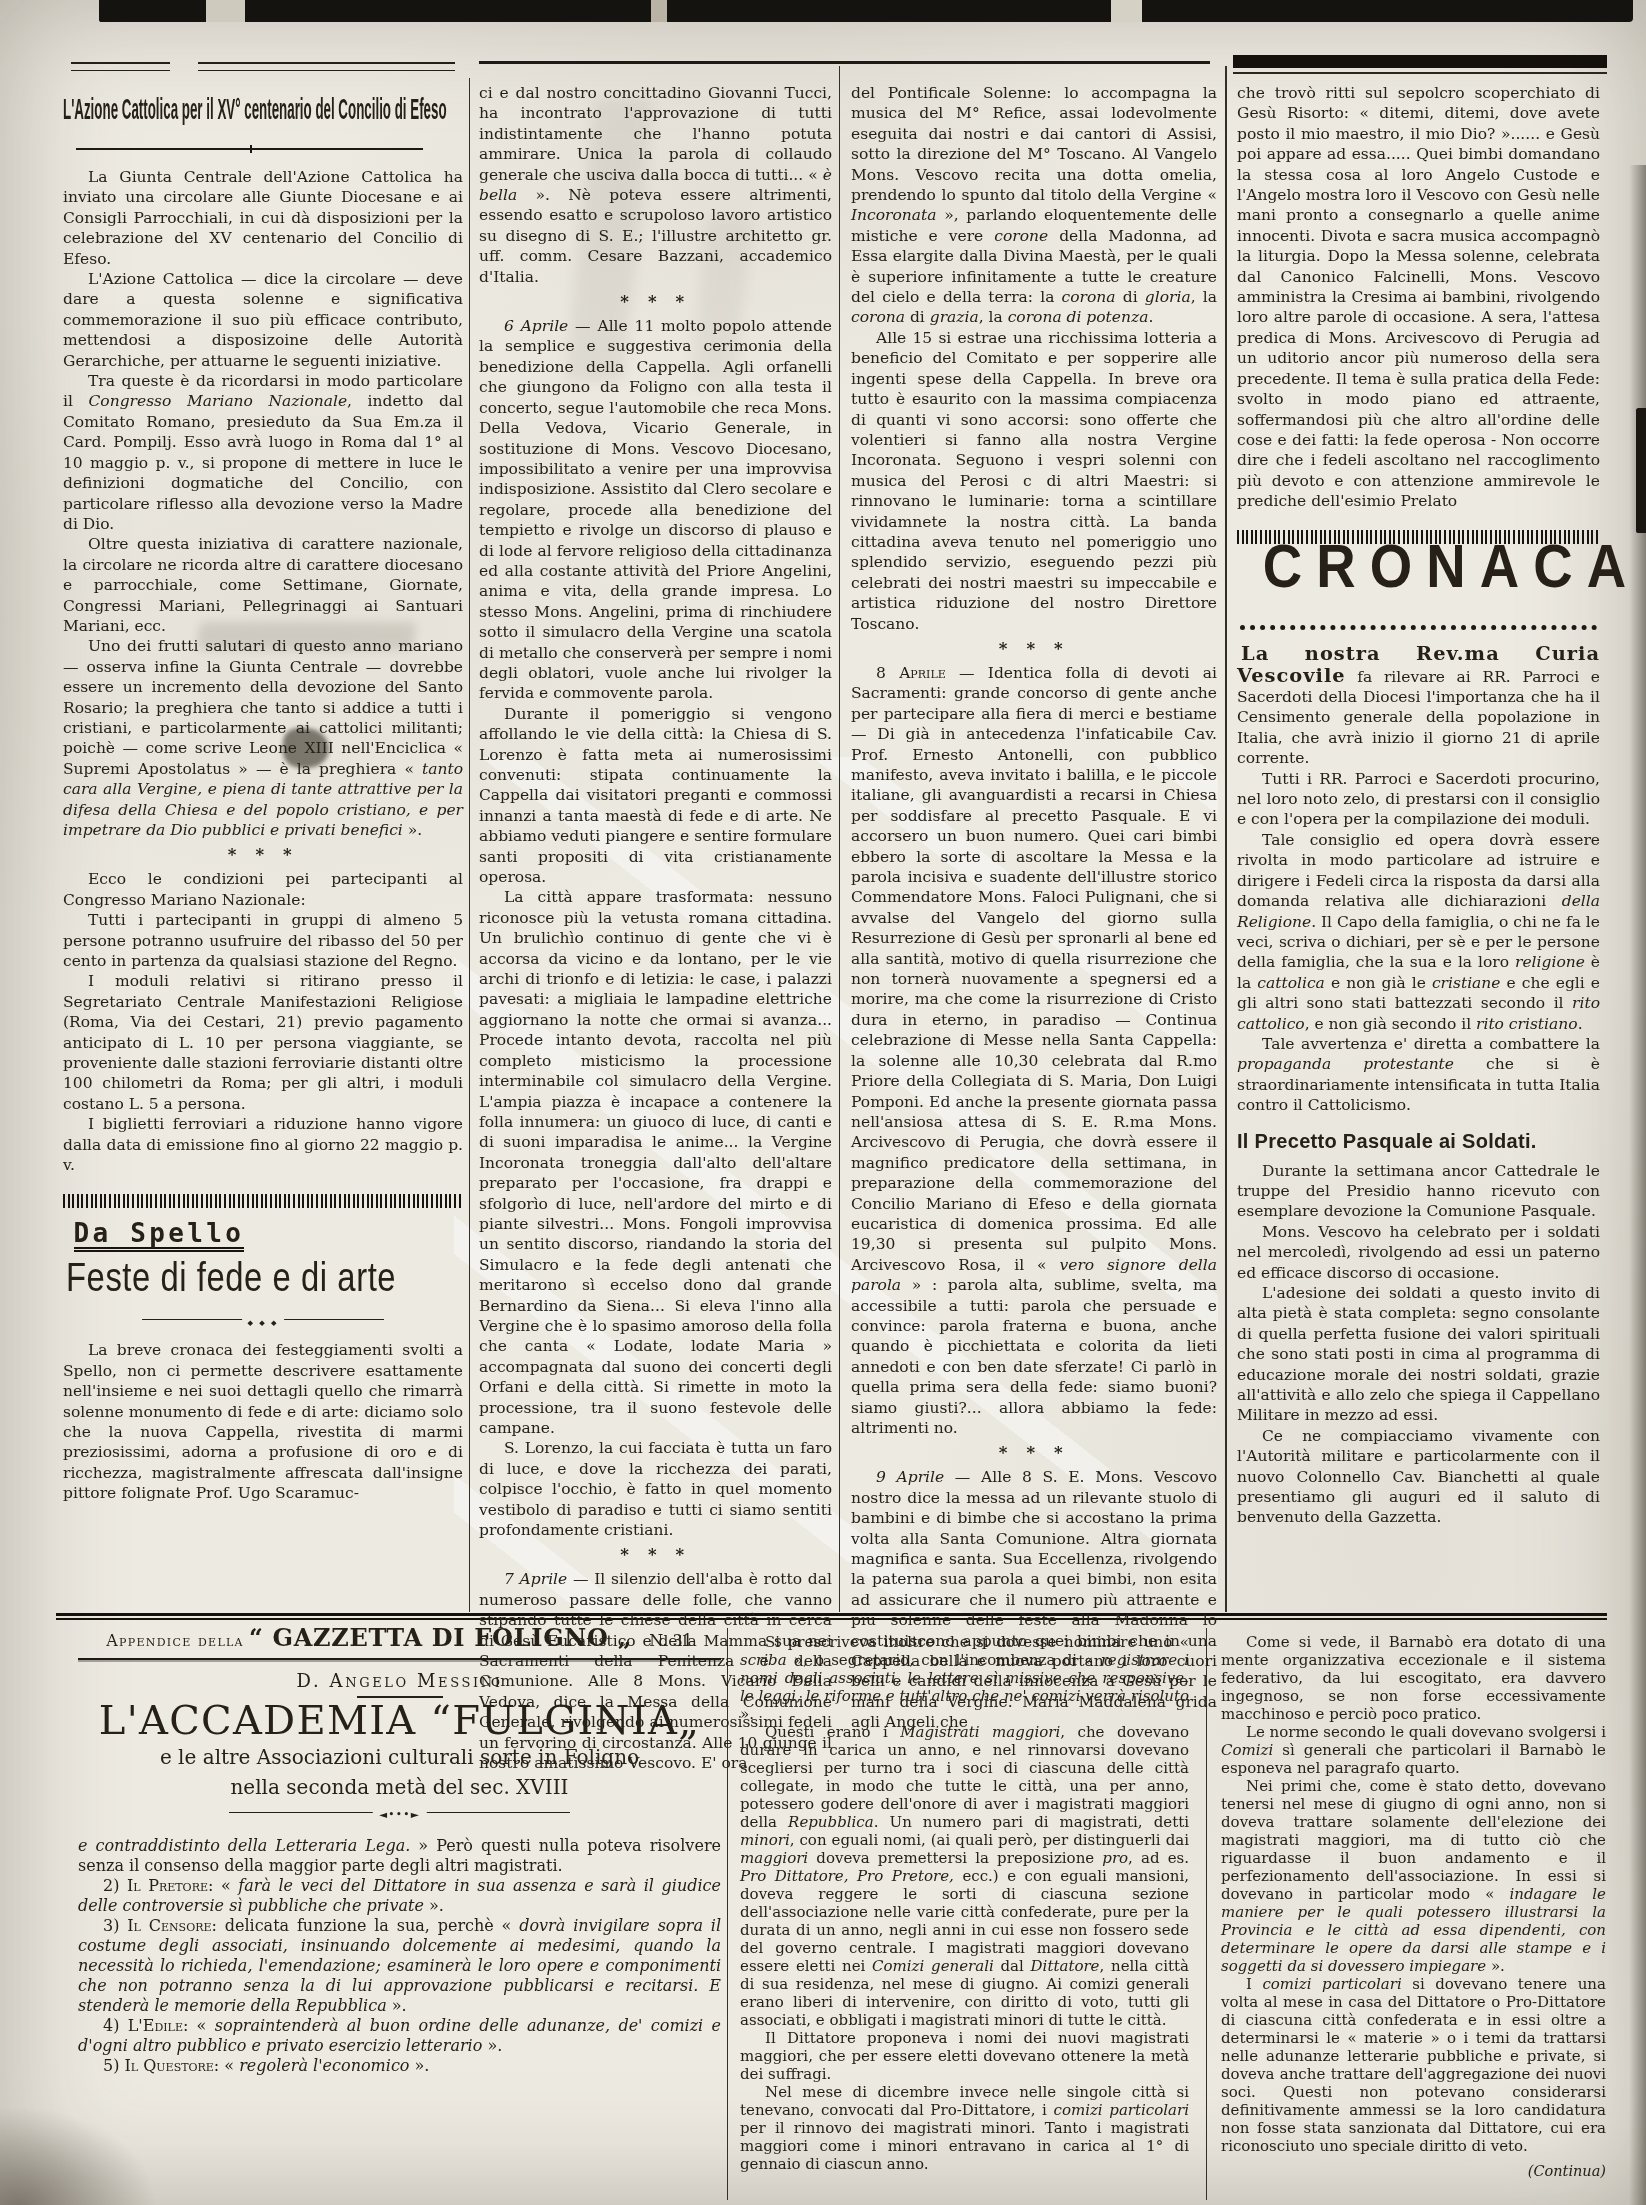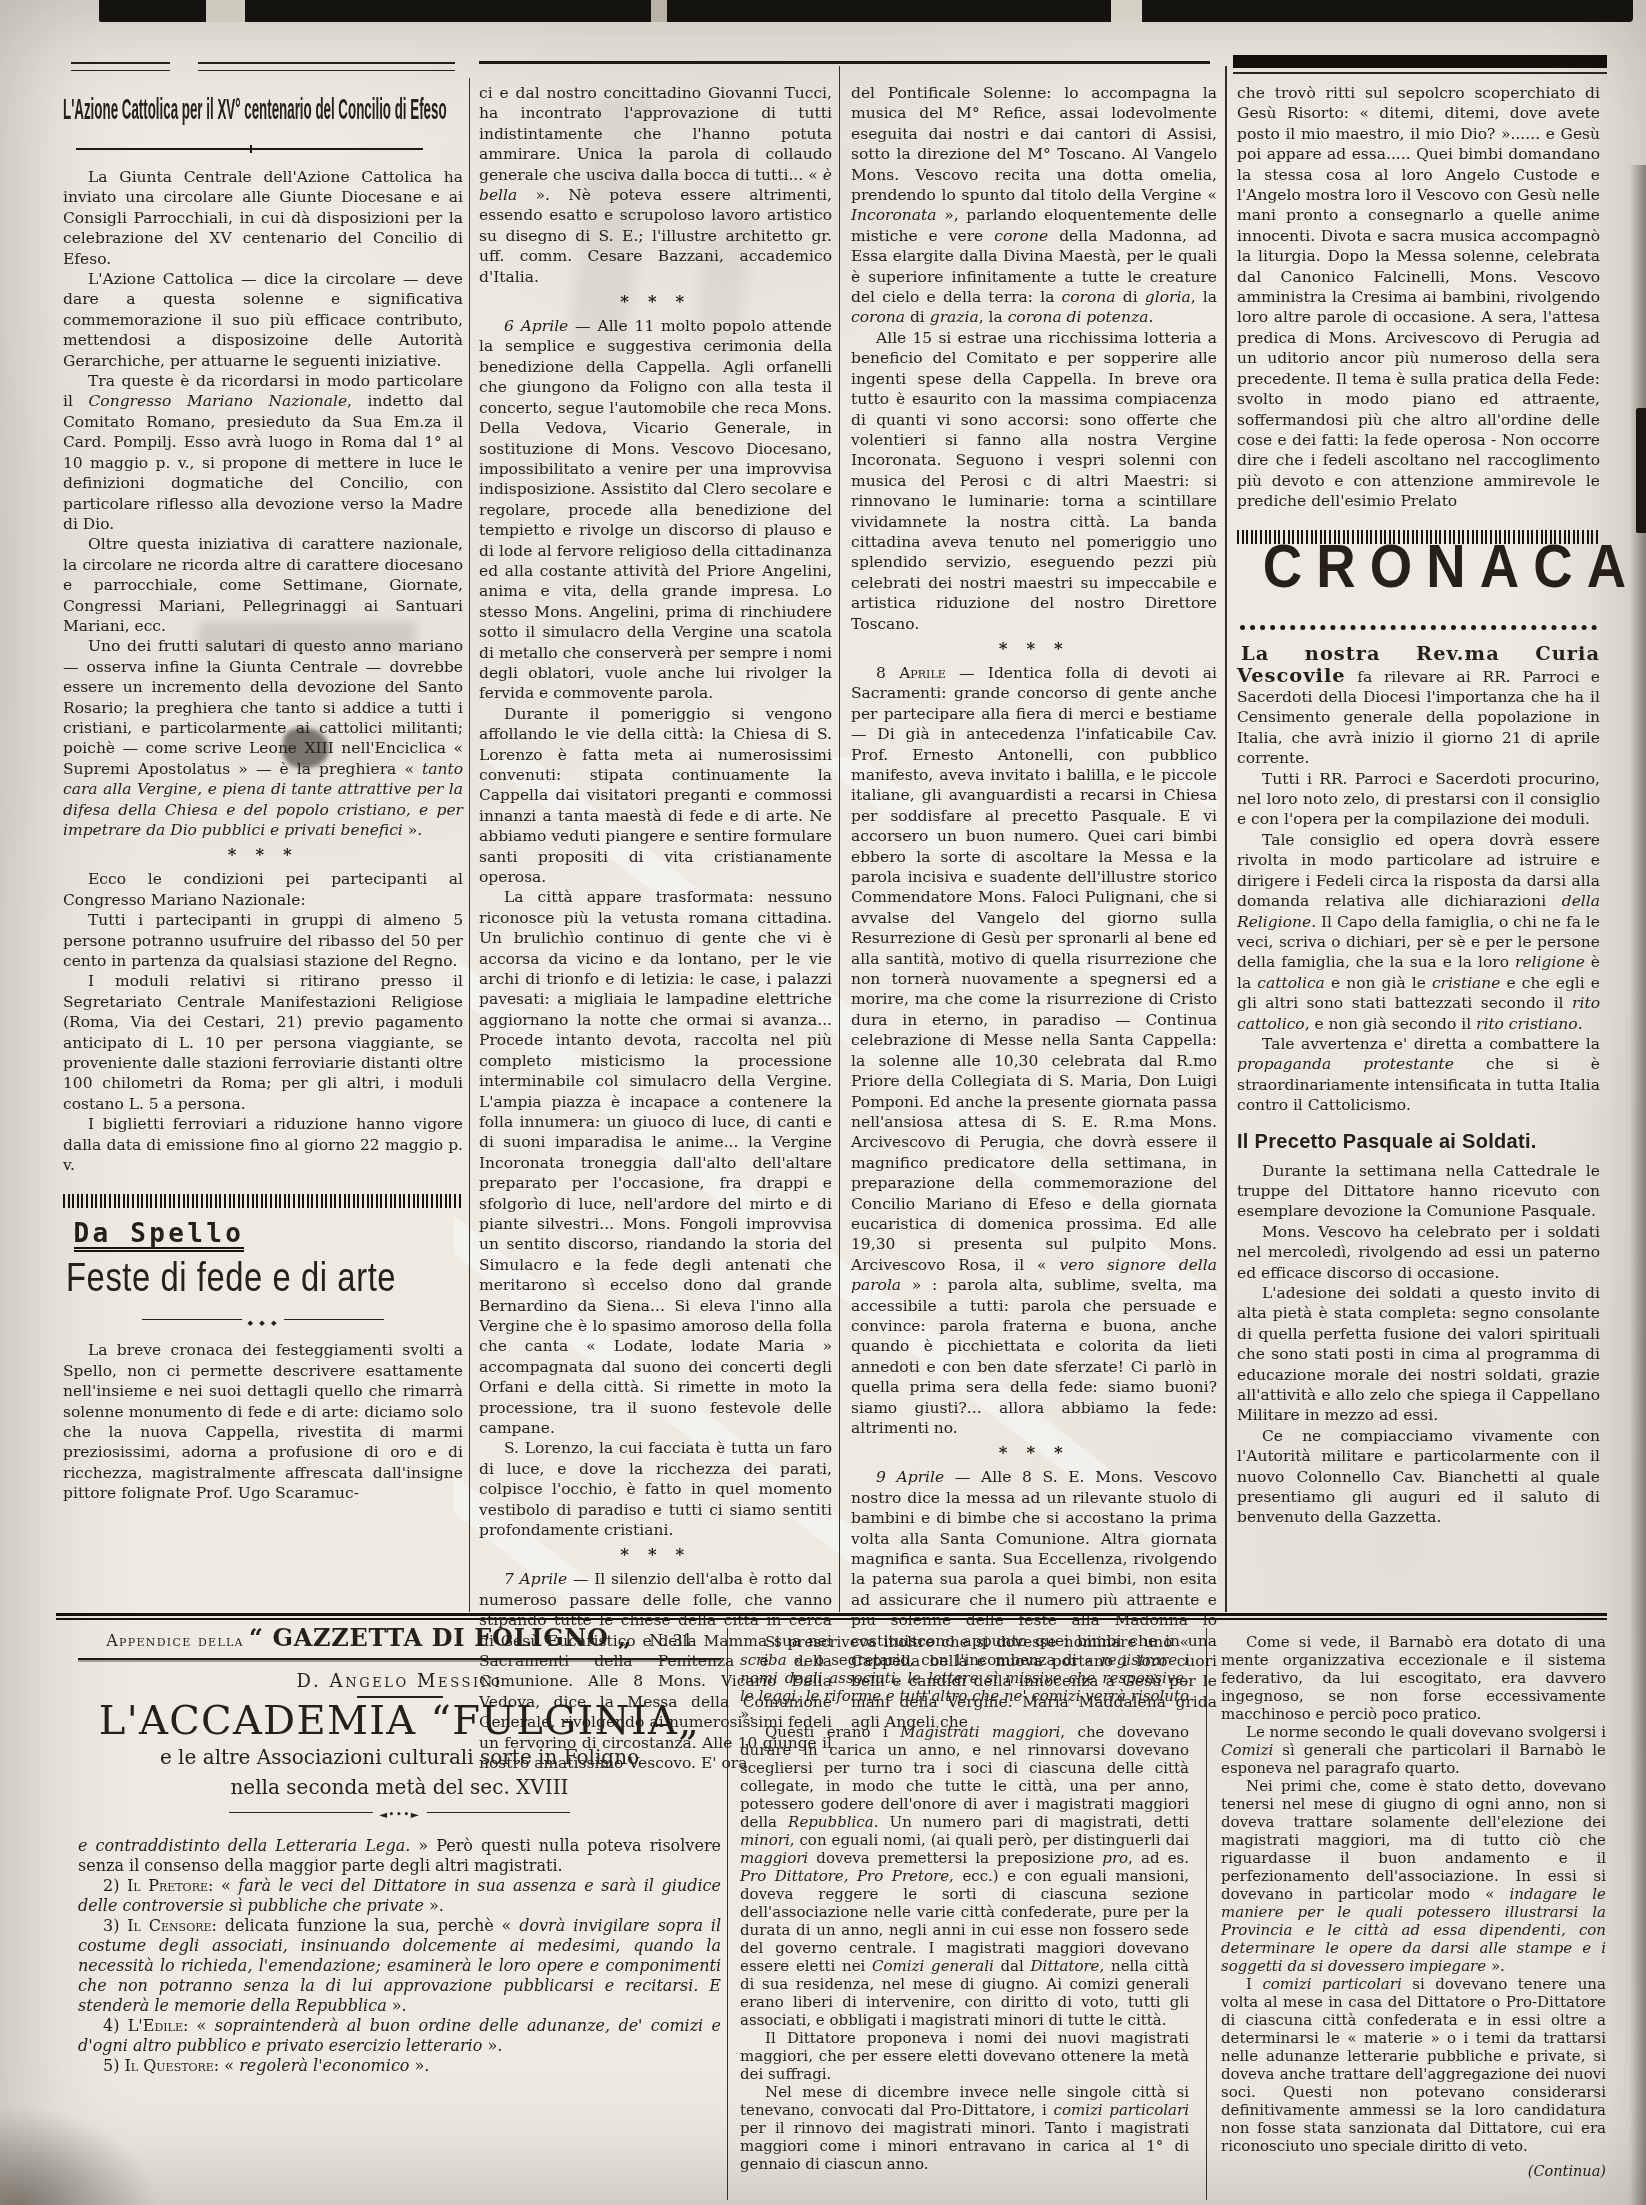--- a/index.html
+++ b/index.html
@@ -178,21 +178,21 @@
     <div class="cronaca-wrap">
       <span class="cronaca">CRONACA</span>
     </div>
     <div class="dotted-rule"></div>
     <div>
         <p class="para lead"><span class="lead-in">La nostra Rev.ma Curia Vescovile</span> fa rilevare ai RR. Parroci e Sacerdoti della Diocesi l'importanza che ha il Censimento generale della popolazione in Italia, che avrà inizio il giorno 21 di aprile corrente.</p>
         <p class="para p">Tutti i RR. Parroci e Sacerdoti procurino, nel loro noto zelo, di prestarsi con il consiglio e con l'opera per la compilazione dei moduli.</p>
         <p class="para p">Tale consiglio ed opera dovrà essere rivolta in modo particolare ad istruire e dirigere i Fedeli circa la risposta da darsi alla domanda relativa alle dichiarazioni <i>della Religione</i>. Il Capo della famiglia, o chi ne fa le veci, scriva o dichiari, per sè e per le persone della famiglia, che la sua e la loro <i>religione</i> è la <i>cattolica</i> e non già le <i>cristiane</i> e che egli e gli altri sono stati battezzati secondo il <i>rito cattolico</i>, e non già secondo il <i>rito cristiano</i>.</p>
         <p class="para p">Tale avvertenza e' diretta a combattere la <i>propaganda protestante</i> che si è straordinariamente intensificata in tutta Italia contro il Cattolicismo.</p>
         <p class="para subhead">Il Precetto Pasquale ai Soldati.</p>
-        <p class="para p">Durante la settimana nella Cattedrale le truppe del Dittatore hanno ricevuto con esemplare devozione la Comunione Pasquale.</p>
+        <p class="para p">Durante la settimana ancor Cattedrale le truppe del Presidio hanno ricevuto con esemplare devozione la Comunione Pasquale.</p>
         <p class="para p">Mons. Vescovo ha celebrato per i soldati nel mercoledì, rivolgendo ad essi un paterno ed efficace discorso di occasione.</p>
         <p class="para p">L'adesione dei soldati a questo invito di alta pietà è stata completa: segno consolante di quella perfetta fusione dei valori spirituali che sono stati posti in cima al programma di educazione morale dei nostri soldati, grazie all'attività e allo zelo che spiega il Cappellano Militare in mezzo ad essi.</p>
         <p class="para p">Ce ne compiacciamo vivamente con l'Autorità militare e particolarmente con il nuovo Colonnello Cav. Bianchetti al quale presentiamo gli auguri ed il saluto di benvenuto della Gazzetta.</p>
       </div>
   </div>
 
   <div class="appcol appA">
     <div class="app-header">
       <span class="prefix">Appendice della</span>
       <span class="journal">“ GAZZETTA DI FOLIGNO „</span>

